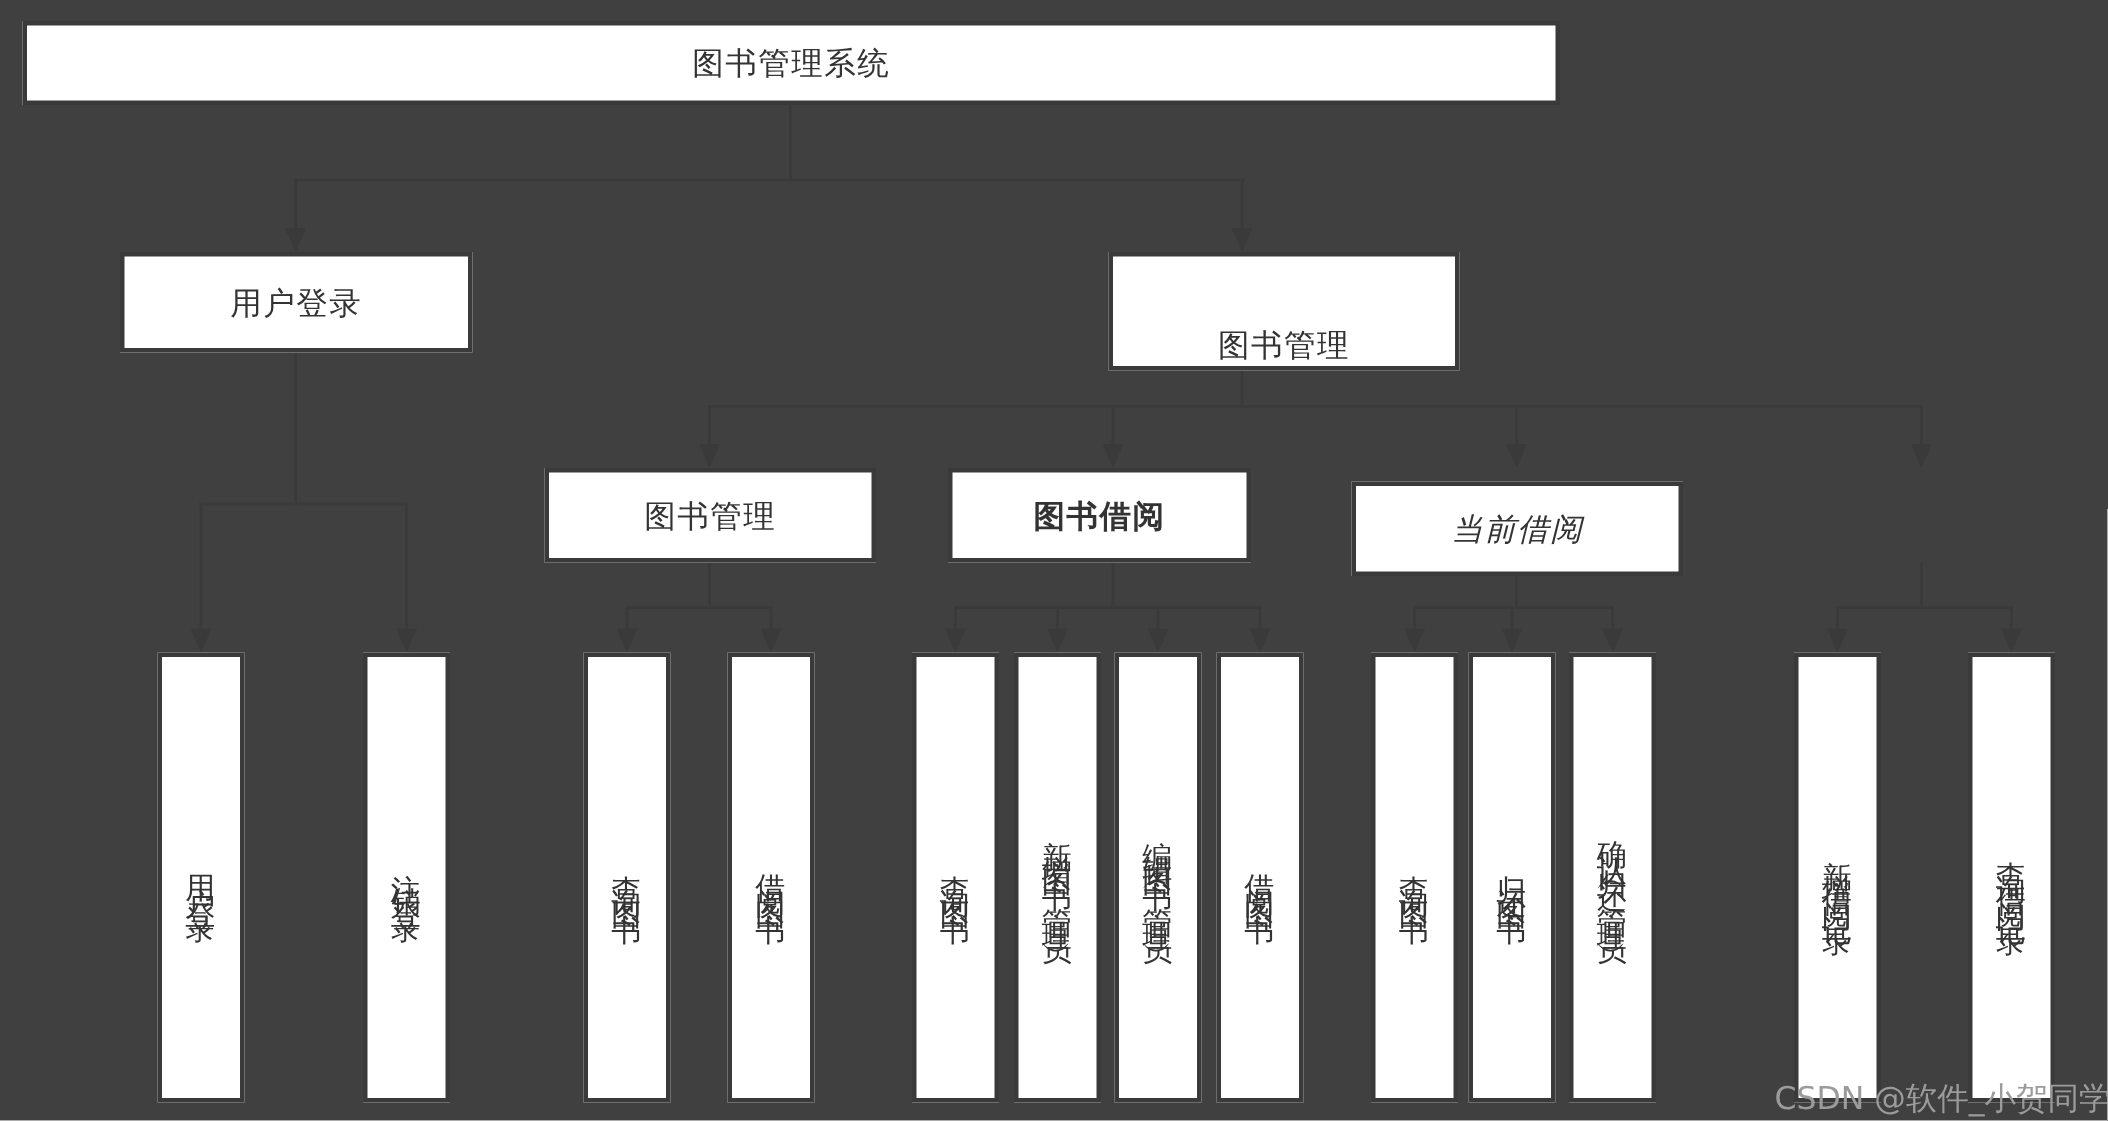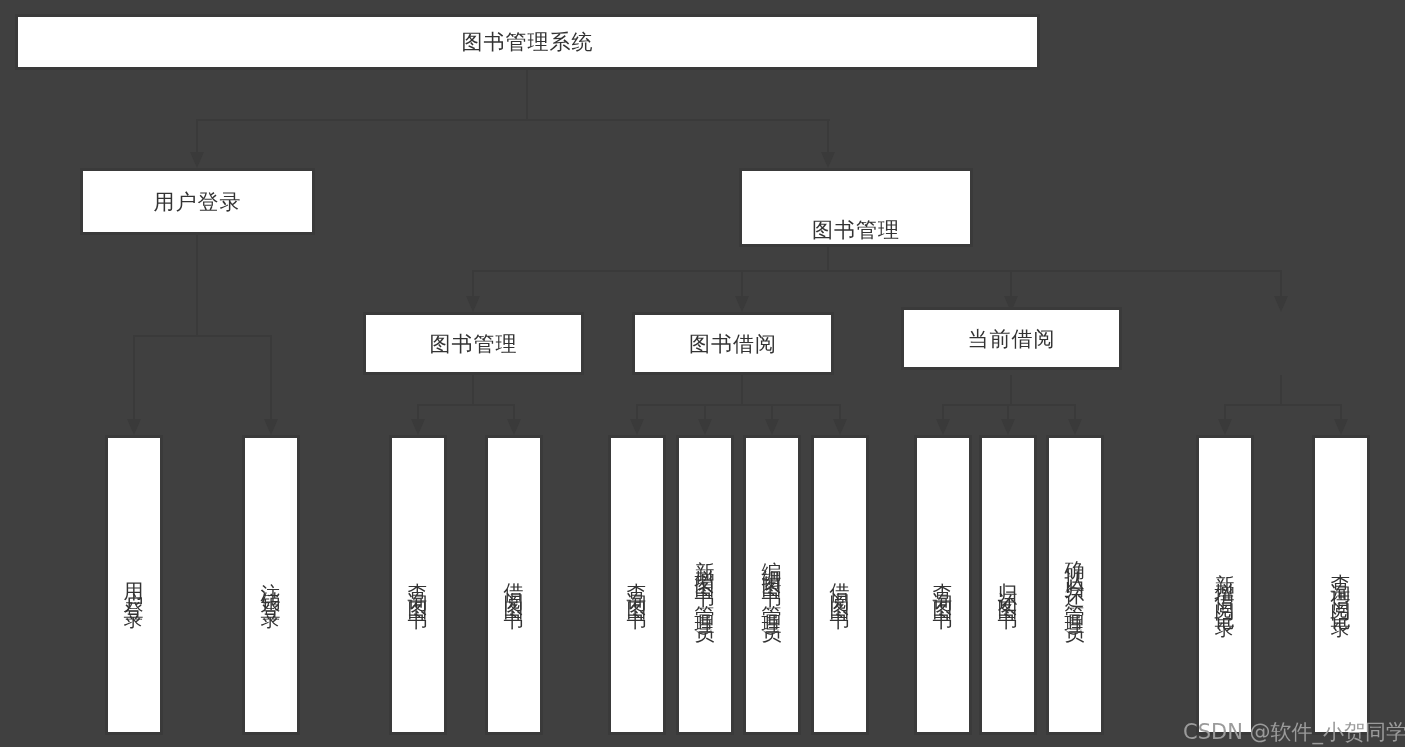--- a/index.html
+++ b/index.html
@@ -103,24 +103,24 @@
   <div class="line" style="left:741px;top:270px;width:2px;height:28px;"></div>
   <div class="arrow" style="left:735px;top:296px;"></div>
   <div class="line" style="left:1010px;top:270px;width:2px;height:28px;"></div>
   <div class="arrow" style="left:1004px;top:296px;"></div>
   <div class="line" style="left:1280px;top:270px;width:2px;height:28px;"></div>
   <div class="arrow" style="left:1274px;top:296px;"></div>
 
   <div class="box" style="left:363px;top:312px;width:221px;height:63px;">
     <span>图书管理</span>
   </div>
-  <div class="box" style="left:632px;top:312px;width:202px;height:63px;">
+  <div class="box" style="left:632px;top:312px;width:202px;height:63px;font-weight:bold;">
     <span>图书借阅</span>
   </div>
-  <div class="box" style="left:901px;top:307px;width:221px;height:63px;">
+  <div class="box" style="left:901px;top:321px;width:221px;height:63px;font-style:italic;">
     <span>当前借阅</span>
   </div>
 
   <div class="line" style="left:472px;top:375px;width:2px;height:31px;"></div>
   <div class="line" style="left:417px;top:404px;width:98px;height:2px;"></div>
   <div class="line" style="left:417px;top:404px;width:2px;height:17px;"></div>
   <div class="arrow" style="left:411px;top:419px;"></div>
   <div class="line" style="left:513px;top:404px;width:2px;height:17px;"></div>
   <div class="arrow" style="left:507px;top:419px;"></div>
 

